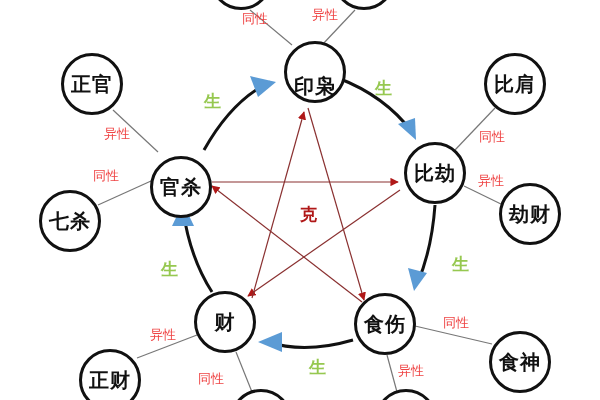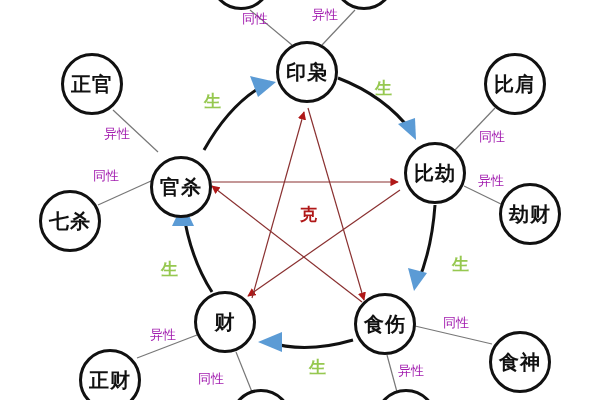--- a/index.html
+++ b/index.html
@@ -1,19 +1,19 @@
 <!DOCTYPE html>
 <html><head>
 <meta charset="utf-8">
 <style>
   html, body { margin:0; padding:0; background:#ffffff; }
   body { width:600px; height:400px; overflow:hidden; position:relative; font-family:"DejaVu Sans", sans-serif; }
   #canvas { position:absolute; left:0; top:0; width:600px; height:400px; }
   .node { position:absolute; border:3px solid #111; border-radius:50%; background:#fff; box-sizing:border-box; display:flex; align-items:center; justify-content:center; font-weight:bold; color:#111; font-size:20px; letter-spacing:1px; }
-  .lbl { position:absolute; font-size:13px; color:#a21caf; white-space:nowrap; }
+  .lbl { position:absolute; font-size:13px; color:#ef4444; white-space:nowrap; }
   .sheng { position:absolute; font-size:17px; font-weight:bold; color:#96c850; }
   .ke { position:absolute; font-size:17px; font-weight:bold; color:#b01818; }
 </style>
 </head>
 <body>
 
 <svg id="canvas" viewBox="0 0 600 400" xmlns="http://www.w3.org/2000/svg">
   <defs>
     <marker id="redArrow" viewBox="0 0 10 10" refX="9" refY="5" markerWidth="7" markerHeight="7" orient="auto">
       <path d="M0,0 L10,5 L0,10 z" fill="#b01818"></path>
@@ -56,21 +56,21 @@
     <line x1="308" y1="108" x2="364" y2="300" marker-end="url(#redArrow)"></line>
     <line x1="362" y1="302" x2="212" y2="186" marker-end="url(#redArrow)"></line>
   </g>
 </svg>
 
 <div class="node" style="left:210px; top:-52px; width:62px; height:62px;"></div>
 <div class="node" style="left:333px; top:-52px; width:62px; height:62px;"></div>
 <div class="node" style="left:230px; top:389px; width:62px; height:62px;"></div>
 <div class="node" style="left:375px; top:389px; width:62px; height:62px;"></div>
 
-<div class="node" style="left:276px; top:41px; width:62px; height:62px;">
+<div class="node" style="left:284px; top:41px; width:62px; height:62px;align-items:flex-end;">
     <span>印枭</span>
   </div>
 <div class="node" style="left:404px; top:142px; width:62px; height:62px;">
     <span>比劫</span>
   </div>
 <div class="node" style="left:354px; top:293px; width:62px; height:62px;text-align:center;">
     <span>食伤</span>
   </div>
 <div class="node" style="left:194px; top:291px; width:62px; height:62px;">
     <span>财</span>

